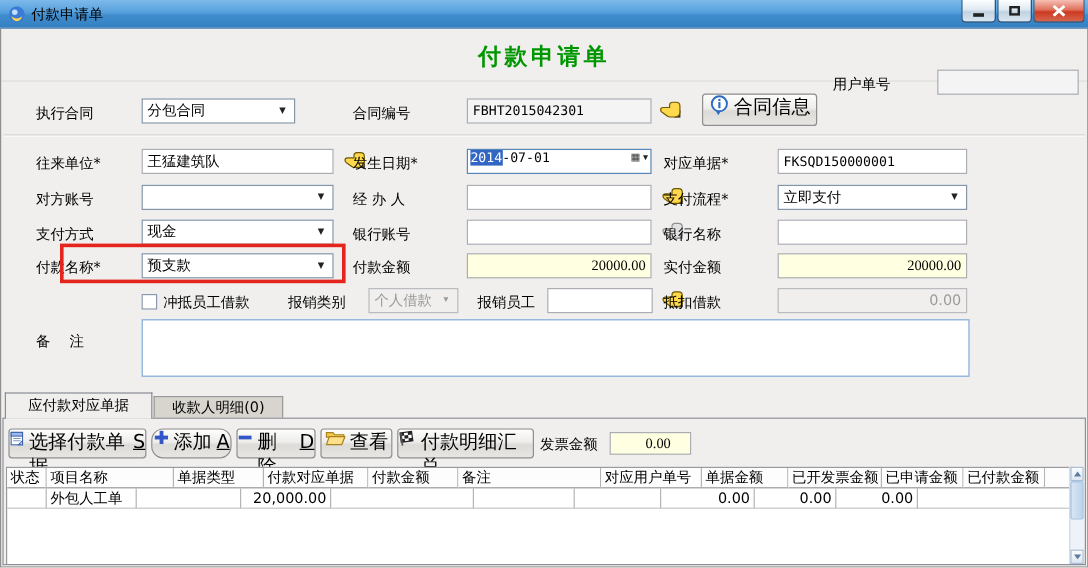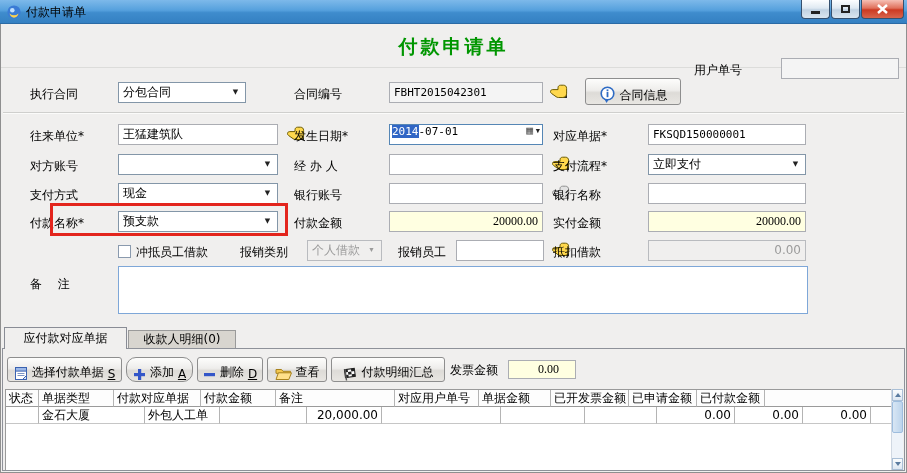--- a/index.html
+++ b/index.html
@@ -37,23 +37,23 @@
   .tb.yellow { background:#ffffe1; text-align:right;font-family:Liberation Serif, serif; }
   .tb.dis { background:#f0efee; color:#9b9b9b; text-align:right; border-color:#b9bbbf; }
   .mono { font-family:"DejaVu Sans Mono","Liberation Mono",monospace; font-size:11px; }
   .combo { position:absolute; height:21px; background:#fff; border:1px solid #8396a8;
     line-height:19px; padding:0 18px 0 4px; overflow:hidden; white-space:nowrap; }
   .combo .arr { position:absolute; right:2px; top:0; width:15px; height:19px;
     display:flex; align-items:center; justify-content:center; font-size:7px; color:#222; }
   .combo.dis { background:#f0efee; color:#9b9b9b; border-color:#b9bbbf;font-family:Liberation Serif, serif; }
   .combo.dis .arr { color:#9b9b9b; }
   .handicon { position:absolute; width:20px; height:16px; cursor:pointer; }
-  .btn { position:absolute; display:flex; align-items:flex-end; justify-content:center; gap:4px;
+  .btn { position:absolute; display:flex; align-items:flex-start; justify-content:center; gap:4px;
     background:linear-gradient(180deg,#fdfdfc 0%,#eeedeb 45%,#dddbd7 55%,#e8e6e2 100%);
-    border:1px solid #8e8e8e; border-radius:3px; font-size:12px; color:#000; cursor:pointer; }
+    border:1px solid #8e8e8e; border-radius:3px; font-size:16px; color:#000; cursor:pointer; }
   .key { text-decoration:underline; }
   
   .datefield { position:absolute; height:21px; background:#fff; border:1px solid #5586b5;
     display:flex; align-items:flex-start; padding:0 2px; }
   .datefield .sel { background:#3166c5; color:#fff; }
   .datefield .dficons { margin-left:auto; display:flex; align-items:center; gap:3px; }
   .cal { font-size:11px; color:#555; line-height:11px; }
   .dfarr { font-size:7px; color:#222; }
   .sep { position:absolute; left:3px; width:901px; height:2px;
     border-top:1px solid #cfcfcd; border-bottom:1px solid #fbfbfa; }
@@ -286,34 +286,34 @@
         <line x1="2" y1="2" x2="3.5" y2="13.5" stroke="#555" stroke-width="1.4"></line>
       </svg>
       <span>付款明细汇总</span>
     </div>
     <span class="label" style="left:447px; top:13px; width:52px; text-align:left;">发票金额</span>
     <div class="tb yellow" style="left:505px; top:11px; width:68px; height:19px; padding-right:16px; line-height:17px;">0.00</div>
 
     <div class="gridwrap">
       <div class="trow thead">
         <div class="tcell" style="width:33px;">状态</div>
+        <div class="tcell" style="width:106px;">项目名称</div>
         <div class="tcell" style="width:75px;">单据类型</div>
         <div class="tcell" style="width:87px;">付款对应单据</div>
         <div class="tcell" style="width:75px;">付款金额</div>
         <div class="tcell" style="width:119px;">备注</div>
         <div class="tcell" style="width:84px;">对应用户单号</div>
         <div class="tcell" style="width:72px;">单据金额</div>
         <div class="tcell" style="width:78px;">已开发票金额</div>
         <div class="tcell" style="width:68px;">已申请金额</div>
         <div class="tcell" style="width:68px;">已付款金额</div>
         <div class="tcell fill"></div>
       </div>
       <div class="trow tbody">
         <div class="tcell" style="width:33px;"></div>
-        <div class="tcell" style="width:106px;">金石大厦</div>
         <div class="tcell" style="width:75px;">外包人工单</div>
         <div class="tcell" style="width:87px;"></div>
         <div class="tcell num" style="width:75px;">20,000.00</div>
         <div class="tcell" style="width:119px;"></div>
         <div class="tcell" style="width:84px;"></div>
         <div class="tcell num" style="width:72px;"></div>
         <div class="tcell num" style="width:78px;">0.00</div>
         <div class="tcell num" style="width:68px;">0.00</div>
         <div class="tcell num" style="width:68px;">0.00</div>
         <div class="tcell fill"></div>

